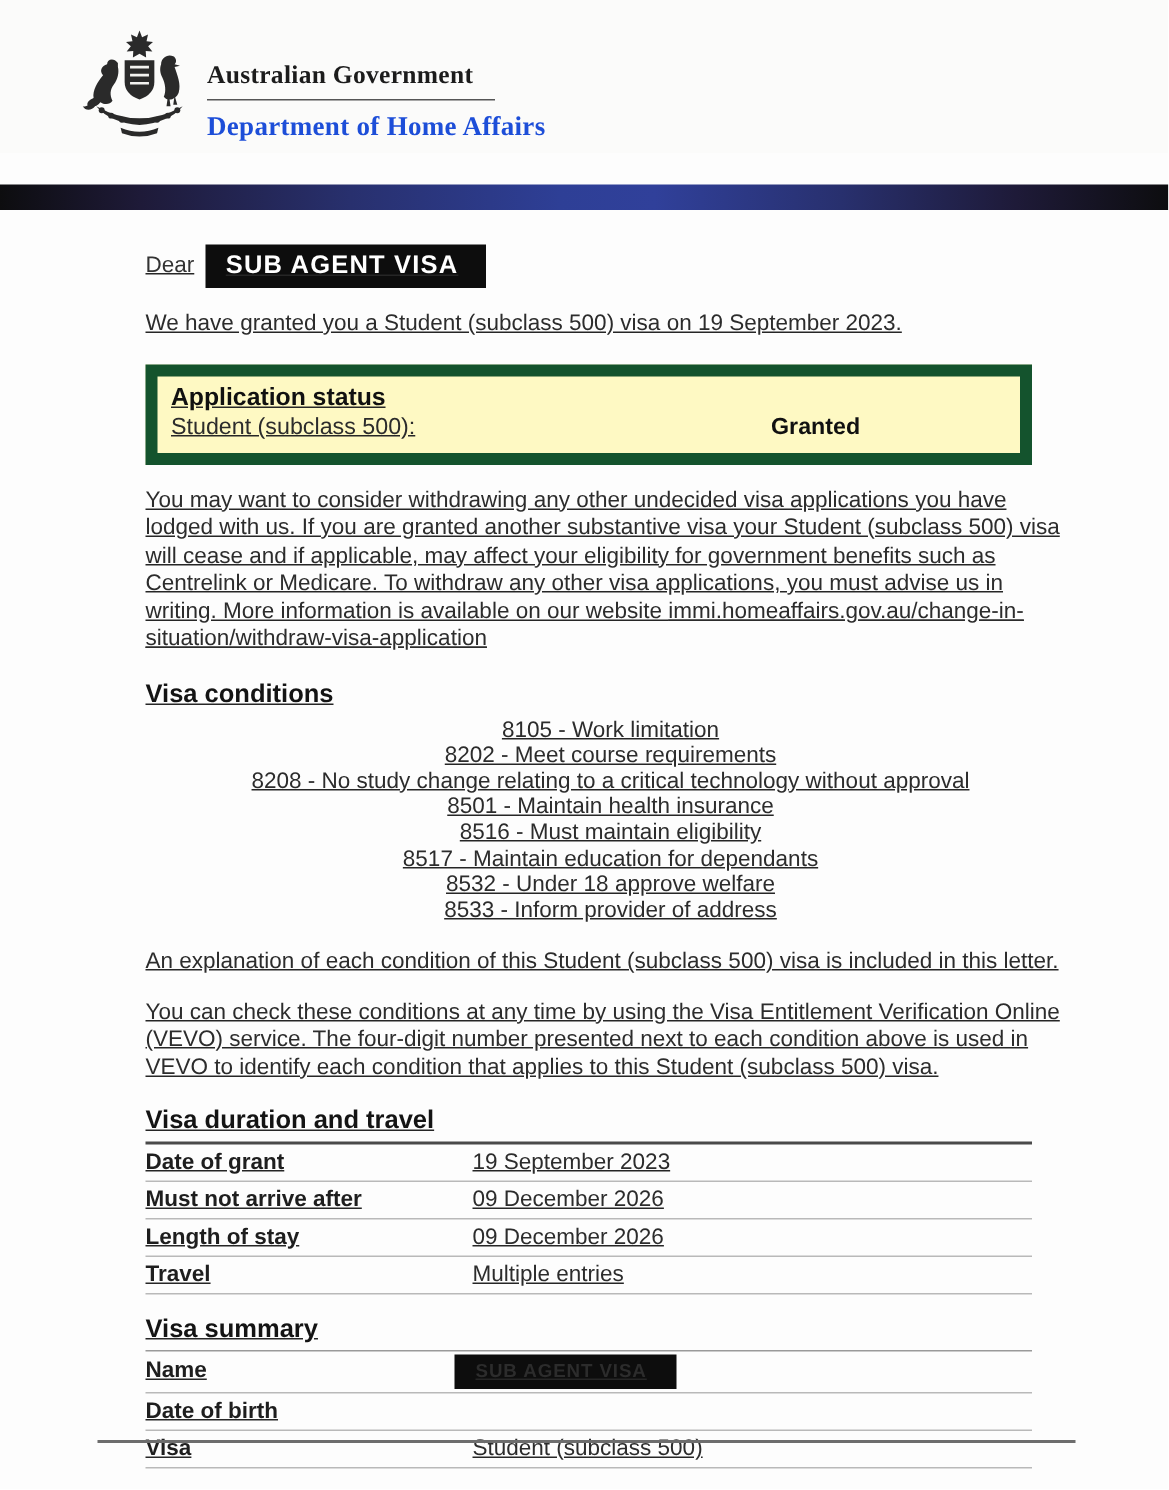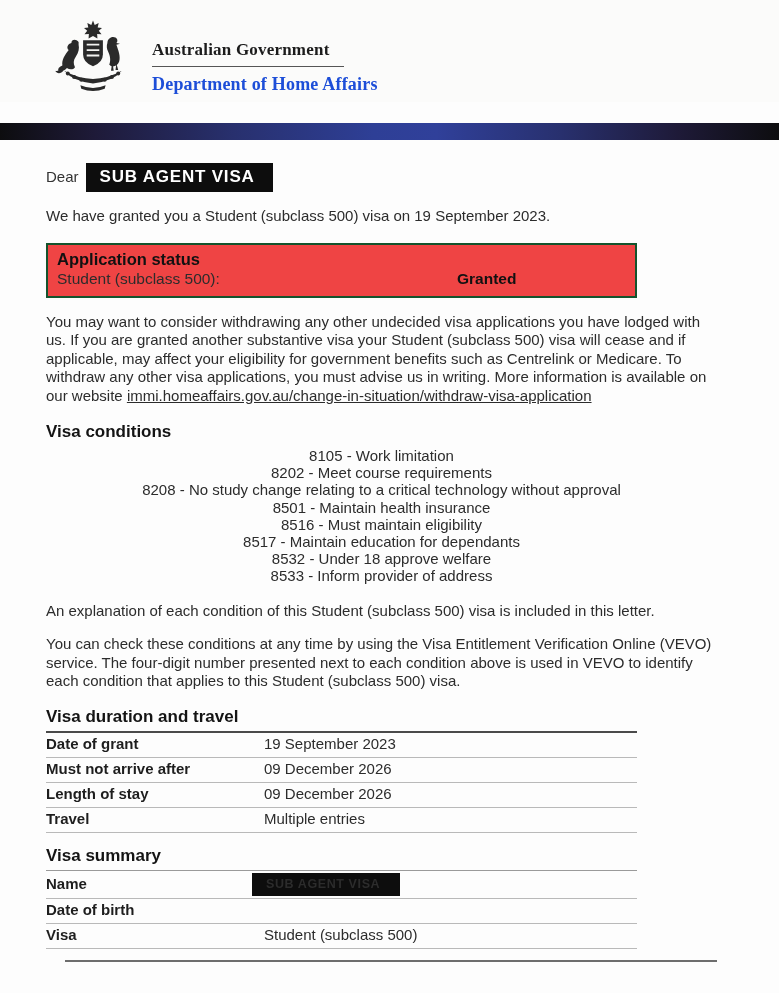--- a/index.html
+++ b/index.html
@@ -13,21 +13,20 @@
     margin: 0 auto;
     background: #fdfdfd;
     overflow: hidden;
     color: #262626;
   }
 
   
   .letterhead {
     display: flex;
     align-items: flex-start;
-    gap: 14px;
     padding: 18px 0 0 48px;
     background: #fbfbfa;
   }
   .crest { width: 90px; height: 84px; flex: 0 0 auto; }
   .agency-block { padding-top: 22px; }
   .agency-line1 {
     font-family: "Liberation Serif", serif;
     font-weight: bold;
     font-size: 17px;
     color: #1c1c1c;
@@ -52,46 +51,47 @@
     margin-top: 21px;
     width: 100%;
     height: 17px;
     background: linear-gradient(90deg,
       #0d0d0f 0%, #1e1a38 12%, #28306e 30%, #2e3f96 48%,
       #30409a 56%, #28306e 72%, #1e1a38 87%, #0d0d0f 100%);
   }
 
   
   .content {
-    padding: 23px 62px 0 46px;
+    padding: 23px 62px 0 97px;
     font-size: 15px;
     line-height: 18.5px;
+    text-decoration: underline;
   }
 
   .dear-line { display: flex; align-items: center; margin-bottom: 15px; }
   .salutation { font-size: 15px; color: #333; margin-right: 7px; }
   .redaction {
     display: inline-block;
     background: #0d0d0d;
     color: #ffffff;
     font-weight: bold;
     font-size: 17px;
     letter-spacing: 0.8px;
     padding: 4px 18px 5px 14px;
     line-height: 20px;
   }
 
   .para { margin-bottom: 17px; color: #2c2c2c; }
 
   .status-box {
     width: 591px;
-    border: 2px solid #14532d;
+    border: 8px solid #14532d;
     padding: 5px 9px 7px 9px;
     margin-bottom: 15px;
-    background: #ef4444;
+    background: #fef9c3;
   }
   .status-title { font-weight: bold; font-size: 16.5px; color: #111; margin-bottom: 2px; }
   .status-row { position: relative; font-size: 15.5px; color: #2c2c2c; }
   .status-value {
     position: absolute;
     left: 400px;
     top: 0;
     font-weight: bold;
     color: #111;
   }

